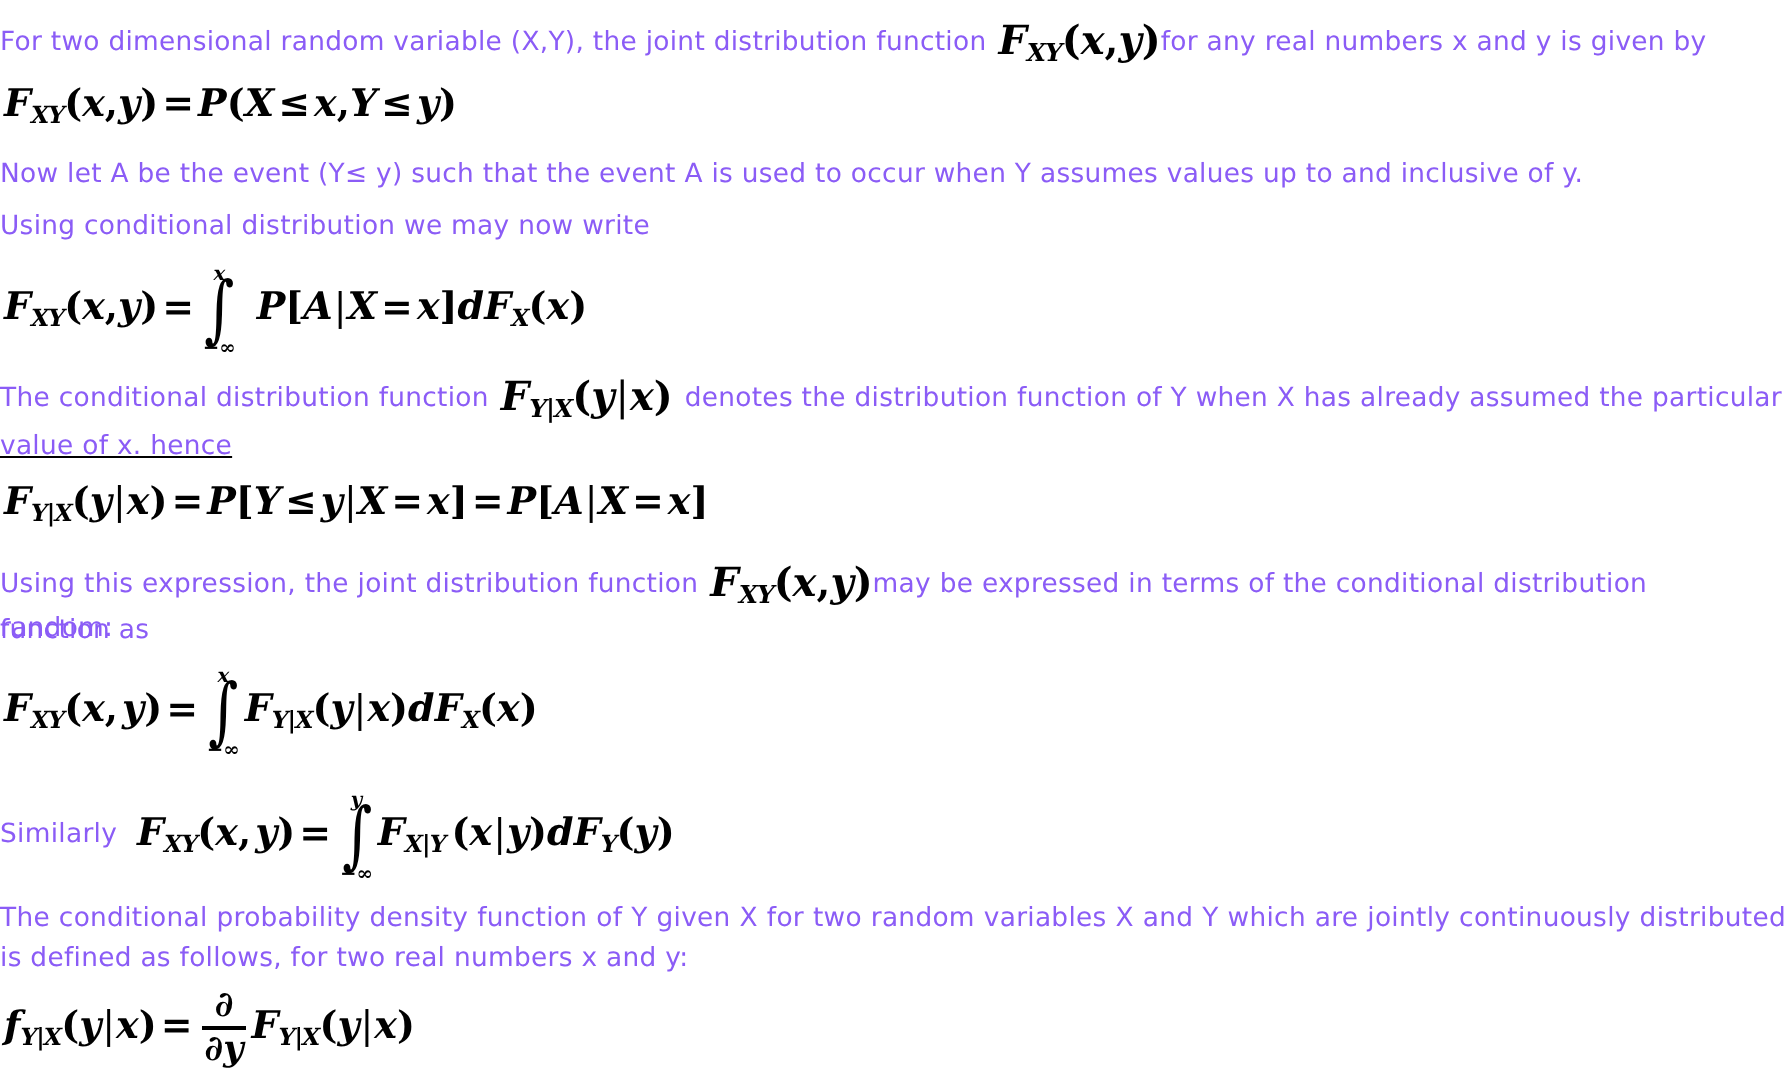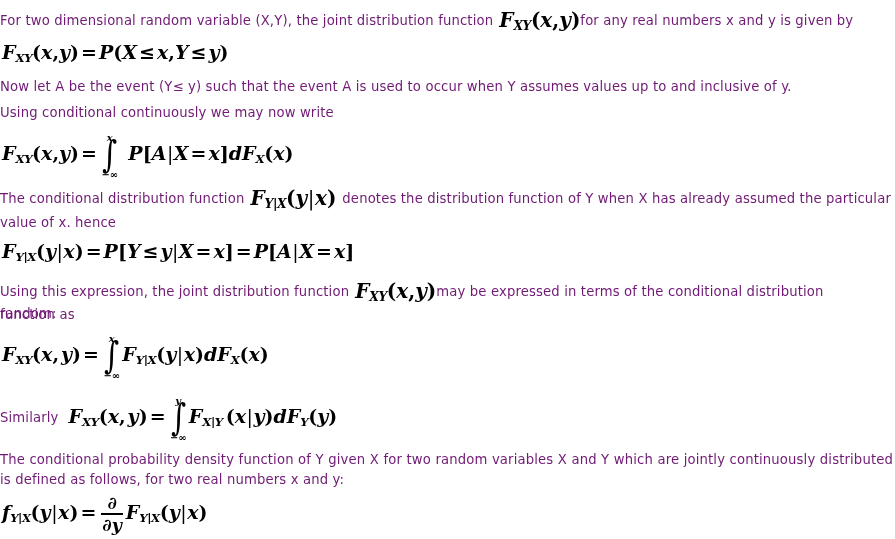--- a/index.html
+++ b/index.html
@@ -20,21 +20,21 @@
     height: 539px;
     padding: 0;
     box-sizing: border-box;
   }
 
   
   .para {
     font-family: "DejaVu Sans", sans-serif;
     font-size: 13.2px;
     line-height: 20px;
-    color: #701a75;
+    color: #8b5cf6;
     letter-spacing: 0.15px;
     white-space: pre-wrap;
   }
   .para-just {
     text-align: justify;
     text-align-last: left;
   }
 
   
   .math {
@@ -138,36 +138,36 @@
 
   <div style="position:absolute; left:2px; top:41px;">
     <span class="math eq-block"><span>F</span><sub>XY</sub><span class="up">(</span><span>x</span><span class="up">,</span><span>y</span><span class="up">)</span><span class="op">=</span><span>P</span><span class="up">(</span><span>X</span><span class="op">≤</span><span>x</span><span class="up">,</span><span>Y</span><span class="op">≤</span><span>y</span><span class="up">)</span></span>
   </div>
 
   <div style="position:absolute; left:0px; top:76px; width:895px;">
     <span class="para">Now let A be the event (Y≤ y) such that the event A is used to occur when Y assumes values up to and inclusive of y.</span>
   </div>
 
   <div style="position:absolute; left:0px; top:102px; width:895px;">
-    <span class="para">Using conditional continuously we may now write</span>
+    <span class="para">Using conditional distribution we may now write</span>
   </div>
 
   <div style="position:absolute; left:2px; top:133px;">
     <span class="math eq-block"><span>F</span><sub>XY</sub><span class="up">(</span><span>x</span><span class="up">,</span><span>y</span><span class="up">)</span><span class="op">=</span><span class="integral">
           <span class="lim">x</span>
           <span class="sign">∫</span>
           <span class="lim low">−∞</span>
         </span><span style="display:inline-block;width:8px;"></span><span>P</span><span class="up">[</span><span>A</span><span class="bar">|</span><span>X</span><span class="op">=</span><span>x</span><span class="up">]</span><span>d</span><span>F</span><sub>X</sub><span class="up">(</span><span>x</span><span class="up">)</span></span>
   </div>
 
   <div style="position:absolute; left:0px; top:186px; width:895px;">
     <span class="para">The conditional distribution function</span><span class="gap-sm"></span><span class="math eq-inline"><span>F</span><sub>Y|X</sub><span class="up">(</span><span>y</span><span class="bar">|</span><span>x</span><span class="up">)</span></span><span class="gap-sm"></span><span class="para">denotes the distribution function of Y when X has already assumed the particular</span>
   </div>
 
-  <div style="position:absolute; left:0px; top:212px; width:886px;">
+  <div style="position:absolute; left:0px; top:212px; width:886px;text-decoration:underline;">
     <span class="para">value of x. hence</span>
   </div>
 
   <div style="position:absolute; left:2px; top:240px;">
     <span class="math eq-block"><span>F</span><sub>Y|X</sub><span class="up">(</span><span>y</span><span class="bar">|</span><span>x</span><span class="up">)</span><span class="op">=</span><span>P</span><span class="up">[</span><span>Y</span><span class="op">≤</span><span>y</span><span class="bar">|</span><span>X</span><span class="op">=</span><span>x</span><span class="up">]</span><span class="op">=</span><span>P</span><span class="up">[</span><span>A</span><span class="bar">|</span><span>X</span><span class="op">=</span><span>x</span><span class="up">]</span></span>
   </div>
 
   <div style="position:absolute; left:0px; top:279px; width:824px;">
     <span class="para">Using this expression, the joint distribution function</span><span class="gap-sm"></span><span class="math eq-inline"><span>F</span><sub>XY</sub><span class="up">(</span><span>x</span><span class="up">,</span><span>y</span><span class="up">)</span></span><span class="para">may be expressed in terms of the conditional distribution function as</span>
   </div>

